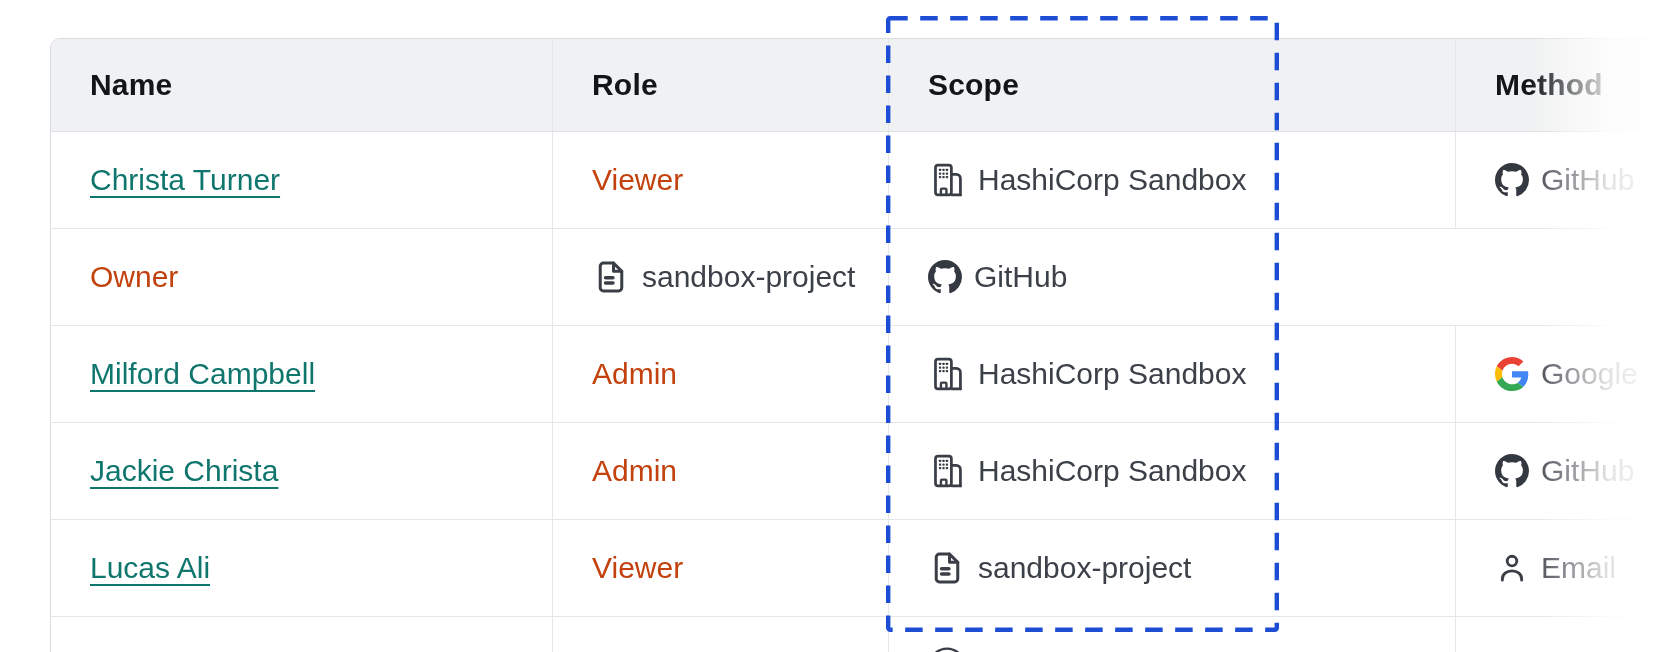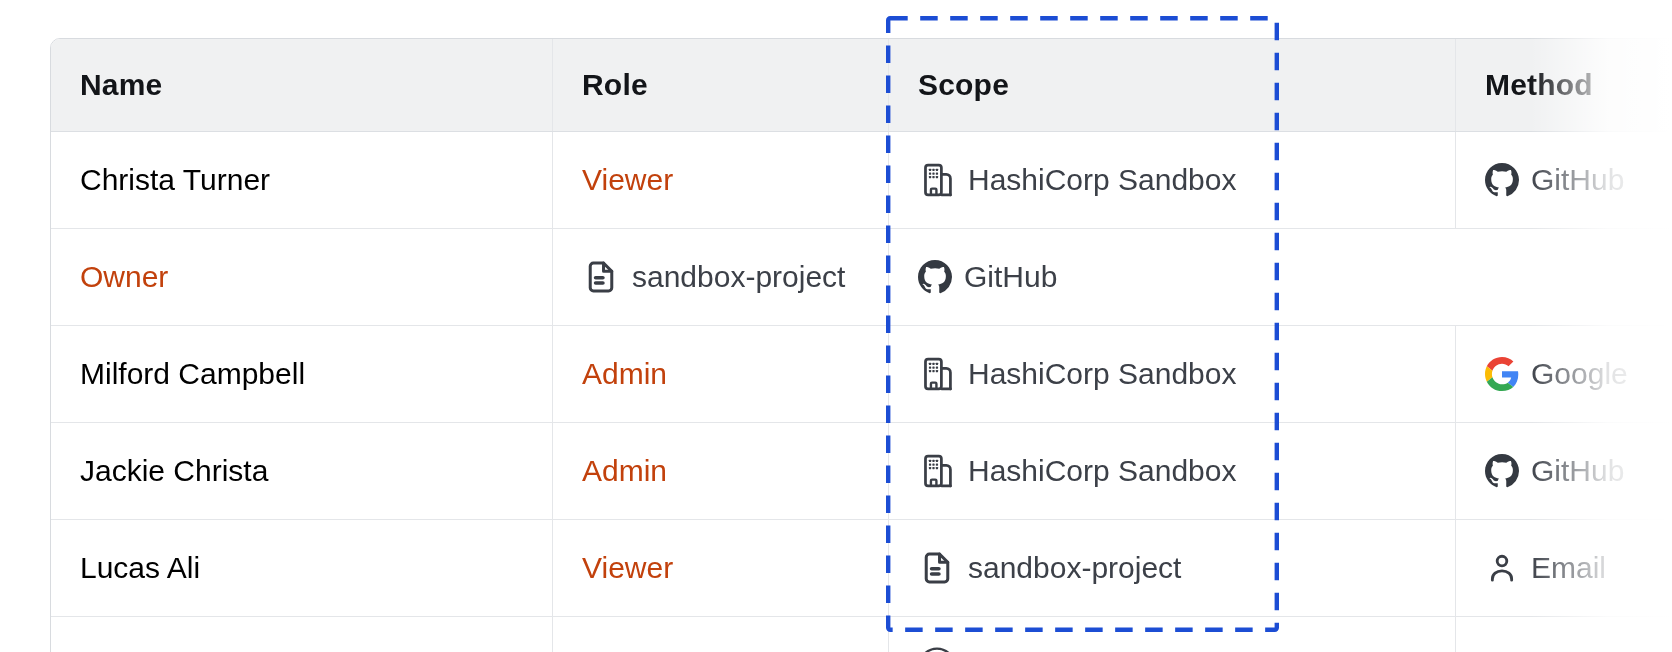--- a/index.html
+++ b/index.html
@@ -19,31 +19,31 @@
     grid-template-columns:501px 336px 567px 300px;
   }
   .tr.thead {
     height:92px; background:#f0f1f2;
     border-bottom:1.5px solid #dcdfe3;
     border-radius:9px 9px 0 0;
   }
   .tr.trow { height:97px; border-bottom:1.5px solid #e4e6e9; box-sizing:border-box; background:#fff; }
   .tr.trow-partial { height:97px; background:#fff; }
   .th, .td {
-    display:flex; align-items:center; padding-left:29px; box-sizing:border-box;
+    display:flex; align-items:center; padding-left:39px; box-sizing:border-box;
     overflow:hidden; white-space:nowrap;
   }
   .th + .th, .td + .td { border-left:1.5px solid #e4e6e9; }
   .th {
     font-size:30px; font-weight:700; color:#131519; letter-spacing:.2px;
   }
   .td { font-size:30px; color:#3c4048; }
   .td.role { color:#c2410c; }
   .name-link {
-    color:#000000; cursor:pointer;
+    color:#0f766e; text-decoration:underline; cursor:pointer;
     text-decoration-thickness:2px; text-underline-offset:6px;
   }
   .icon-slot { display:inline-flex; align-items:center; justify-content:center; margin-right:12px; flex:none; }
   .icon-slot svg { display:block; }
   
   .fade-overlay {
     position:absolute; top:0; right:0; width:142px; height:652px;
     background:linear-gradient(90deg, rgba(255,255,255,0) 0%, rgba(255,255,255,.85) 55%, #ffffff 100%);
     pointer-events:none; z-index:5;
   }

